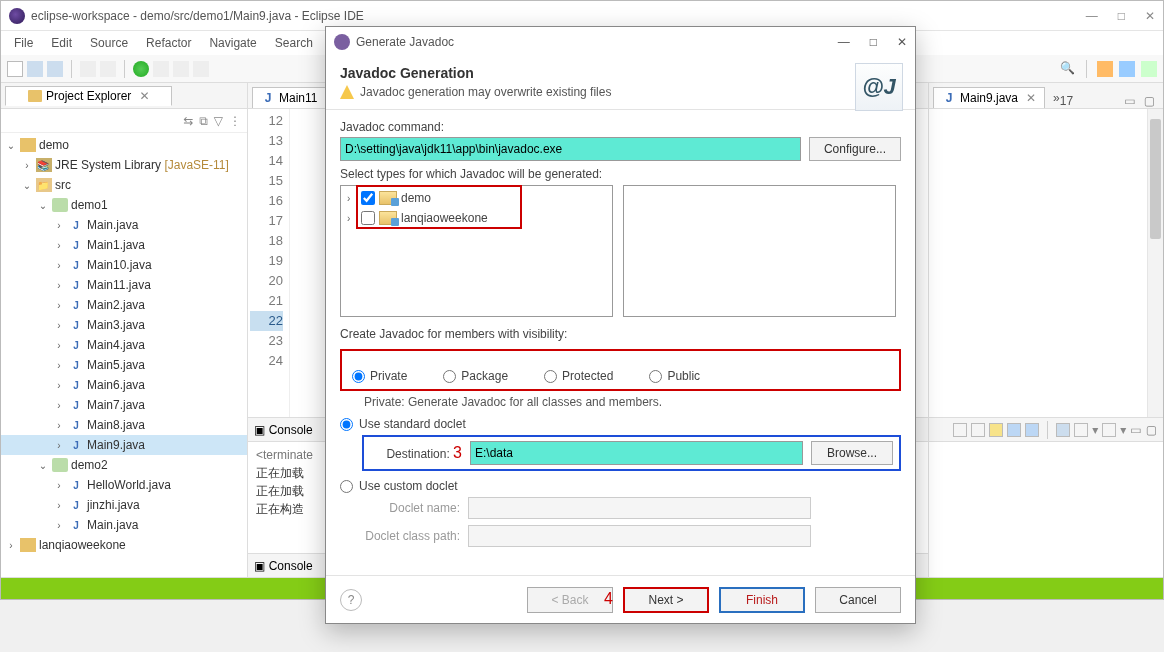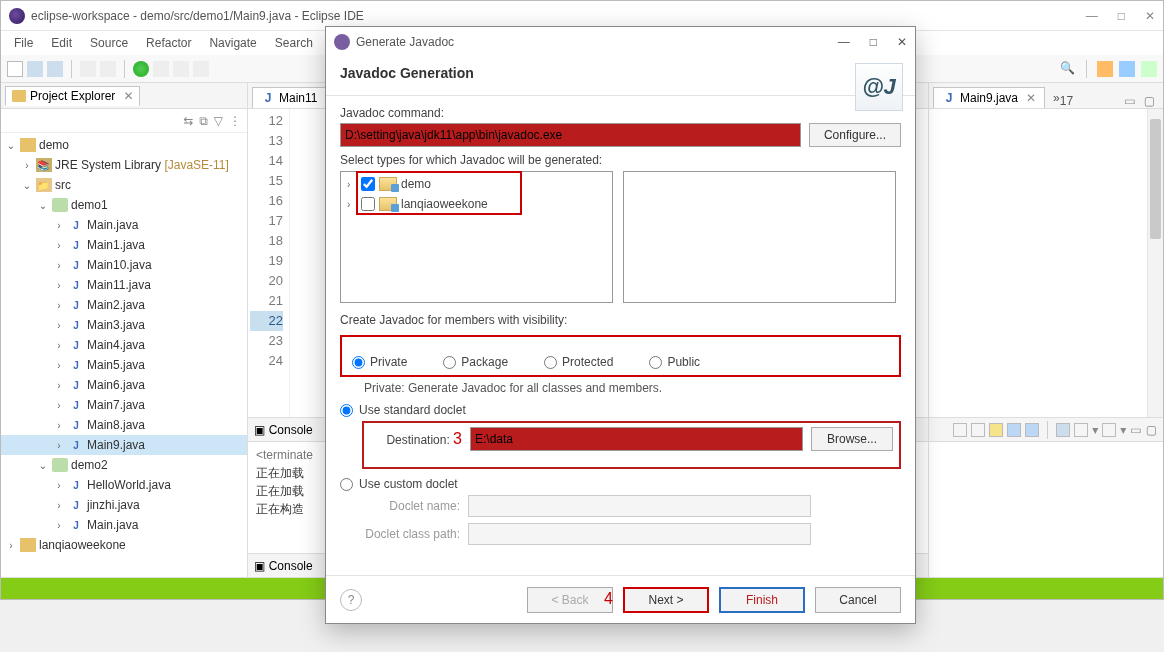--- a/index.html
+++ b/index.html
@@ -19,21 +19,21 @@
 .toolbar { height: 28px; background: #f8f8f8; border-bottom: 1px solid #ddd; display: flex; align-items: center; padding: 0 6px; gap: 4px; position: relative; }
 .tb-icon { width: 16px; height: 16px; display: inline-block; }
 .tb-sep { width: 1px; height: 18px; background: #ccc; margin: 0 4px; }
 .toolbar-right { position: absolute; right: 6px; display: flex; gap: 6px; align-items: center; }
 
 .workbench { flex: 1; display: flex; min-height: 0; }
 
 
 .explorer { width: 247px; border-right: 1px solid #ddd; display: flex; flex-direction: column; background: #fff; }
 .view-tab { height: 26px; display: flex; align-items: center; border-bottom: 1px solid #ddd; padding: 0 4px; background: #f5f5f5; }
-.view-tab .tab-active { background: #fff; border: 1px solid #c5c5c5; border-bottom: 1px solid #fff; padding: 2px 6px; display: flex; align-items: center; gap: 4px; }
+.view-tab .tab-active { background: #fff; border: 1px solid #c5c5c5; border-bottom: 1px solid #fff; padding: 2px 22px; display: flex; align-items: center; gap: 4px; }
 .view-tab .tab-active .icon-folder { width: 14px; height: 12px; background: #e8c26a; border-radius: 1px; }
 .view-tab .close-x { margin-left: 4px; color: #888; }
 .view-tab .fill { flex: 1; }
 .view-toolbar { height: 24px; display: flex; justify-content: flex-end; align-items: center; gap: 6px; padding: 0 6px; border-bottom: 1px solid #eee; color: #888; }
 .tree { flex: 1; overflow: auto; padding: 2px 0; }
 .tree-row { display: flex; align-items: center; height: 20px; padding-left: 4px; white-space: nowrap; }
 .twist { width: 12px; text-align: center; color: #666; font-size: 10px; }
 .ticon { width: 16px; height: 14px; margin: 0 3px; display: inline-flex; align-items: center; justify-content: center; font-size: 10px; }
 .ticon.proj { background: #e8c26a; }
 .ticon.pkg { background: #bda; border-radius: 2px; }
@@ -80,40 +80,40 @@
 .dlg-header { padding: 8px 14px 10px 14px; border-bottom: 1px solid #e3e3e3; position: relative; background: #fff; }
 .dlg-header h2 { font-size: 14px; font-weight: 600; color: #333; margin-bottom: 4px; }
 .dlg-header .warn { display: flex; align-items: center; gap: 6px; color: #555; }
 .dlg-header .warn-icon { width: 14px; height: 14px; background: #f6c84c; clip-path: polygon(50% 0, 100% 100%, 0 100%); display: inline-flex; align-items: center; justify-content: center; font-size: 10px; color: #6b4; }
 .dlg-header .javadoc-logo { position: absolute; right: 12px; top: 6px; width: 48px; height: 48px; border: 1px solid #cfd8e3; background: linear-gradient(#fdfefe,#eef2f6); display:flex; align-items:center; justify-content:center; color:#356; font-weight:bold; font-size:22px; }
 .dlg-header .javadoc-logo::before{content:"@J"; font-style:italic;}
 
 .dlg-body { flex: 1; padding: 10px 14px 4px 14px; overflow: hidden; color: #444; }
 .field-row { display: flex; align-items: center; gap: 8px; margin-bottom: 6px; }
 .field-label { margin-bottom: 3px; }
-.txt-input { flex: 1; height: 24px; border: 1px solid #999; padding: 2px 4px; background: #b91c1c; }
+.txt-input { flex: 1; height: 24px; border: 1px solid #999; padding: 2px 4px; background: #5eead4; }
 .btn { height: 24px; padding: 0 14px; border: 1px solid #aaa; background: #f3f3f3; color: #333; }
 
 .type-panes { display: flex; gap: 10px; margin-top: 4px; }
 .type-pane { width: 273px; height: 132px; border: 1px solid #999; background: #fff; padding: 2px; }
 .type-row { display: flex; align-items: center; gap: 4px; height: 20px; padding-left: 4px; }
 .type-row .tw { width: 10px; color: #666; font-size: 10px; }
 .type-row input[type=checkbox] { width: 14px; height: 14px; }
 .type-row .picon { width: 18px; height: 14px; background: linear-gradient(#fbe39a,#e8c26a); border: 1px solid #caa95a; position: relative; }
 .type-row .picon::after { content: ""; position: absolute; right: -3px; bottom: -2px; width: 8px; height: 8px; background: #5aa0d8; border-radius: 1px; }
 .types-highlight { position: absolute; border: 2px solid #c00; pointer-events: none; }
 
 .vis-box { border: 2px solid #c00; padding: 6px 10px; margin-top: 8px; display: flex; align-items: center; gap: 36px; position: relative; }
 .vis-box label { display: flex; align-items: center; gap: 5px; margin-top: 12px; }
 input[type=radio] { width: 13px; height: 13px; }
 .vis-desc { margin-left: 24px; color: #555; margin-top: 4px; }
 
 .doclet { margin-top: 8px; }
 .doclet-sub { margin-left: 22px; display: grid; grid-template-columns: 98px 1fr 82px; gap: 6px 8px; align-items: center; margin-top: 4px; }
-.dest-wrap { border: 2px solid #b91c1c; grid-column: 1 / span 3; display: grid; grid-template-columns: 98px 1fr 82px; gap: 6px 8px; padding: 4px 6px 16px 0; align-items: center; }
+.dest-wrap { border: 2px solid #1d4ed8; grid-column: 1 / span 3; display: grid; grid-template-columns: 98px 1fr 82px; gap: 6px 8px; padding: 4px 6px 4px 0; align-items: center; }
 .gray { color: #9a9a9a; }
 .disabled-input { background: #f5f5f5; border: 1px solid #ccc; height: 22px; }
 
 .dlg-footer { height: 48px; border-top: 1px solid #e3e3e3; display: flex; align-items: center; padding: 0 14px; gap: 10px; }
 .dlg-footer .help { width: 22px; height: 22px; border: 1px solid #bbb; border-radius: 50%; display: flex; align-items: center; justify-content: center; color: #888; }
 .dlg-footer .spacer { flex: 1; }
 .dlg-footer .btn { width: 86px; height: 26px; }
 .btn-disabled { color: #aaa; }
 .btn-next { border: 2px solid #c00; }
 .btn-finish { border: 2px solid #2a6fbf; color: #b91c1c; }
@@ -388,20 +388,24 @@
     <span class="txt">Generate Javadoc</span>
     <div class="dlg-wc">
       <span>—</span>
       <span>□</span>
       <span>✕</span>
     </div>
   </div>
 
   <div class="dlg-header">
     <h2>Javadoc Generation</h2>
+    <div class="warn">
+      <span class="warn-icon"></span>
+      <span>Javadoc generation may overwrite existing files</span>
+    </div>
     <div class="javadoc-logo"></div>
   </div>
 
   <div class="dlg-body" style="position:relative">
     <div class="field-label">Javadoc command:</div>
     <div class="field-row">
       <input class="txt-input" style="padding-right: 18px;" value="D:\setting\java\jdk11\app\bin\javadoc.exe">
       <button class="btn">Configure...</button>
     </div>
 

